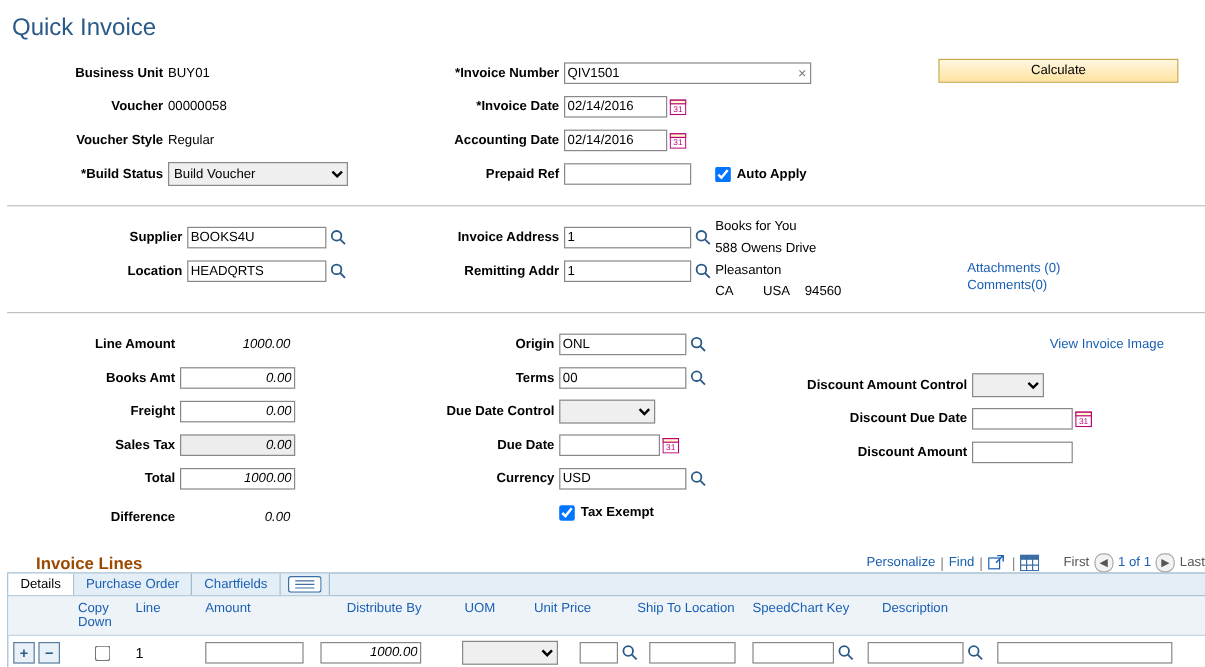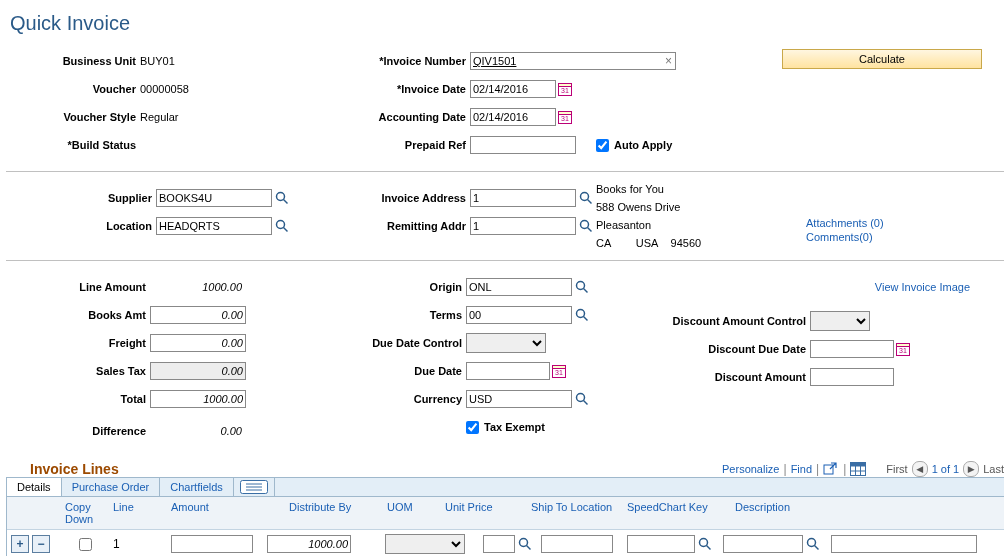--- a/index.html
+++ b/index.html
@@ -87,26 +87,27 @@
     <div class="row">
         <div class="lbl" style="width:130px">Voucher</div>
         <div class="val">00000058</div>
       </div>
     <div class="row">
         <div class="lbl" style="width:130px">Voucher Style</div>
         <div class="val">Regular</div>
       </div>
     <div class="row">
         <div class="lbl" style="width:130px">*Build Status</div>
+      <select class="fld" style="width:150px"><option>Build Voucher</option></select>
     </div>
   </div>
   <div style="width:330px;">
     <div class="row">
         <div class="lbl" style="width:100px">*Invoice Number</div>
-      <span class="clear-x"><input type="text" class="fld" style="width: 200px; text-decoration: underline;" value="QIV1501"><span class="x">×</span></span>
+      <span class="clear-x"><input type="text" class="fld" style="width: 200px;" value="QIV1501"><span class="x">×</span></span>
     </div>
     <div class="row">
         <div class="lbl" style="width:100px">*Invoice Date</div>
       <input type="text" class="fld" style="width: 80px;" value="02/14/2016">
       <span class="icon-cal">
           <svg width="14" height="14">
             <use href="#sym-cal"></use>
           </svg>
         </span>
     </div>

